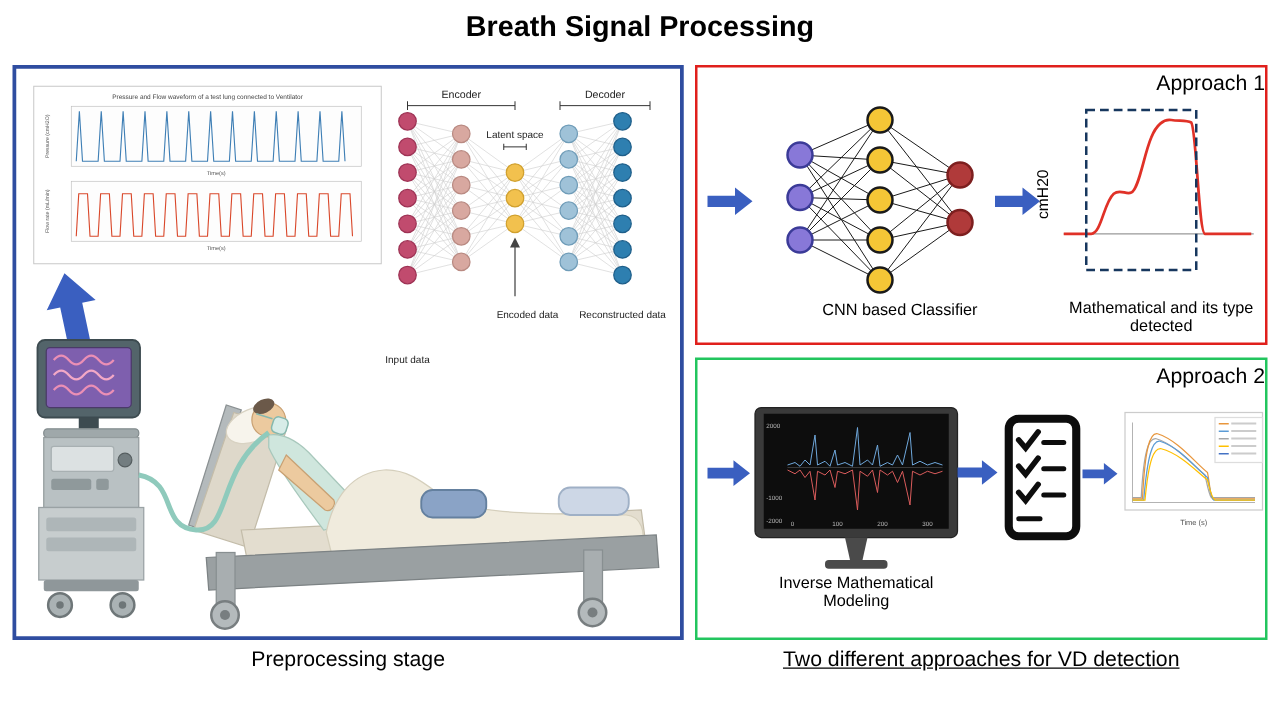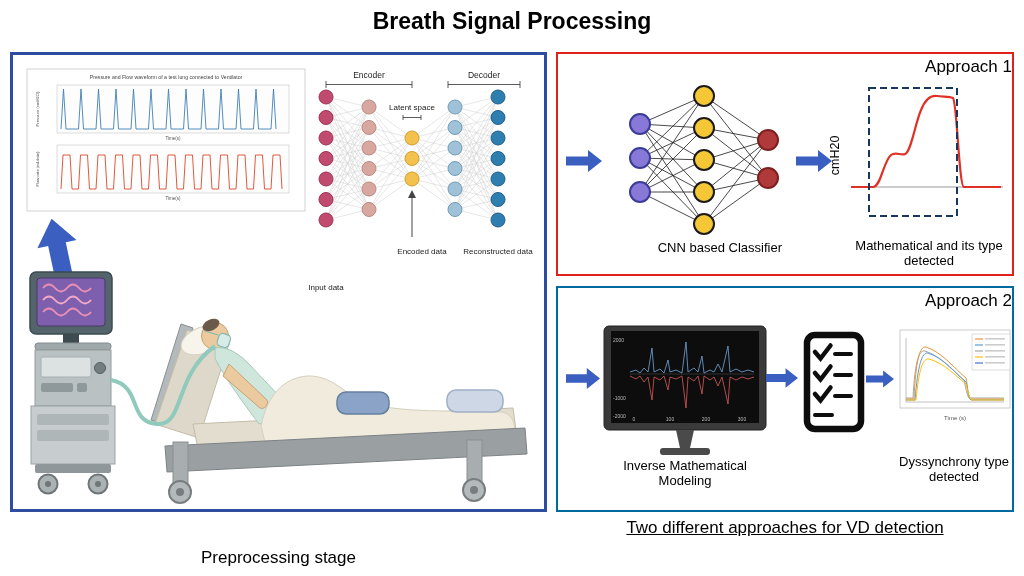--- a/index.html
+++ b/index.html
@@ -4,27 +4,27 @@
 <style>
   * { margin:0; padding:0; box-sizing:border-box; }
   html,body { background:#fff; }
   body { font-family:"Liberation Sans", sans-serif; }
   .canvas { position:relative; width:1024px; height:576px; background:#fff; overflow:hidden; }
   .title { position:absolute; top:8px; left:0; width:100%; text-align:center;
            font-size:23px; font-weight:bold; color:#000; }
   .panel { position:absolute; background:#fff; }
   #left-panel { left:10px; top:52px; width:537px; height:460px; border:3px solid #2f4da0; }
   #a1-panel  { left:556px; top:52px; width:458px; height:224px; border:2px solid #e0201c; }
-  #a2-panel  { left:556px; top:286px; width:458px; height:226px; border:2px solid #0369a1; }
+  #a2-panel  { left:556px; top:286px; width:458px; height:226px; border:2px solid #22c55e; }
   .panel-title { position:absolute; top:3px; left:0; width:100%; text-align:right;
                  font-size:17px; color:#000; }
   .lbl { position:absolute; text-align:center; font-size:13px; line-height:1.18; color:#000; }
   .small-lbl { position:absolute; text-align:center; font-size:8px; line-height:1.12; color:#222; }
   .caption { position:absolute; text-align:center; font-size:17px; color:#000; }
-  #caption-left  { left:10px; top:548px; width:537px; }
+  #caption-left  { left:10px; top:518px; width:537px; }
   #caption-right { left:556px; top:518px; width:458px;text-decoration:underline; }
   svg { position:absolute; overflow:visible; display:block; }
   svg text { font-family:"Liberation Sans", sans-serif; }
   .rot { transform:rotate(-90deg); }
 </style>
 </head>
 <body>
 
 <div class="canvas">
 
@@ -395,18 +395,17 @@
         <rect x="87" y="16" width="20" height="1.6" fill="#cccccc"></rect>
       <line x1="77" y1="23" x2="85" y2="23" stroke="#a6a6a6" stroke-width="1.2"></line>
         <rect x="87" y="22" width="20" height="1.6" fill="#cccccc"></rect>
       <line x1="77" y1="29" x2="85" y2="29" stroke="#ffc000" stroke-width="1.2"></line>
         <rect x="87" y="28" width="20" height="1.6" fill="#cccccc"></rect>
       <line x1="77" y1="35" x2="85" y2="35" stroke="#4472c4" stroke-width="1.2"></line>
         <rect x="87" y="34" width="20" height="1.6" fill="#cccccc"></rect>
       <text x="57" y="92" font-size="6" fill="#555" text-anchor="middle">Time (s)</text>
     </svg>
 
-    <div class="lbl" style="left:336px; top:166px; width:120px;">Dyssynchrony type detected</div>
   </div>
 
   <div class="caption" id="caption-left">Preprocessing stage</div>
   <div class="caption" id="caption-right">Two different approaches for VD detection</div>
 </div>
 
 </body></html>

